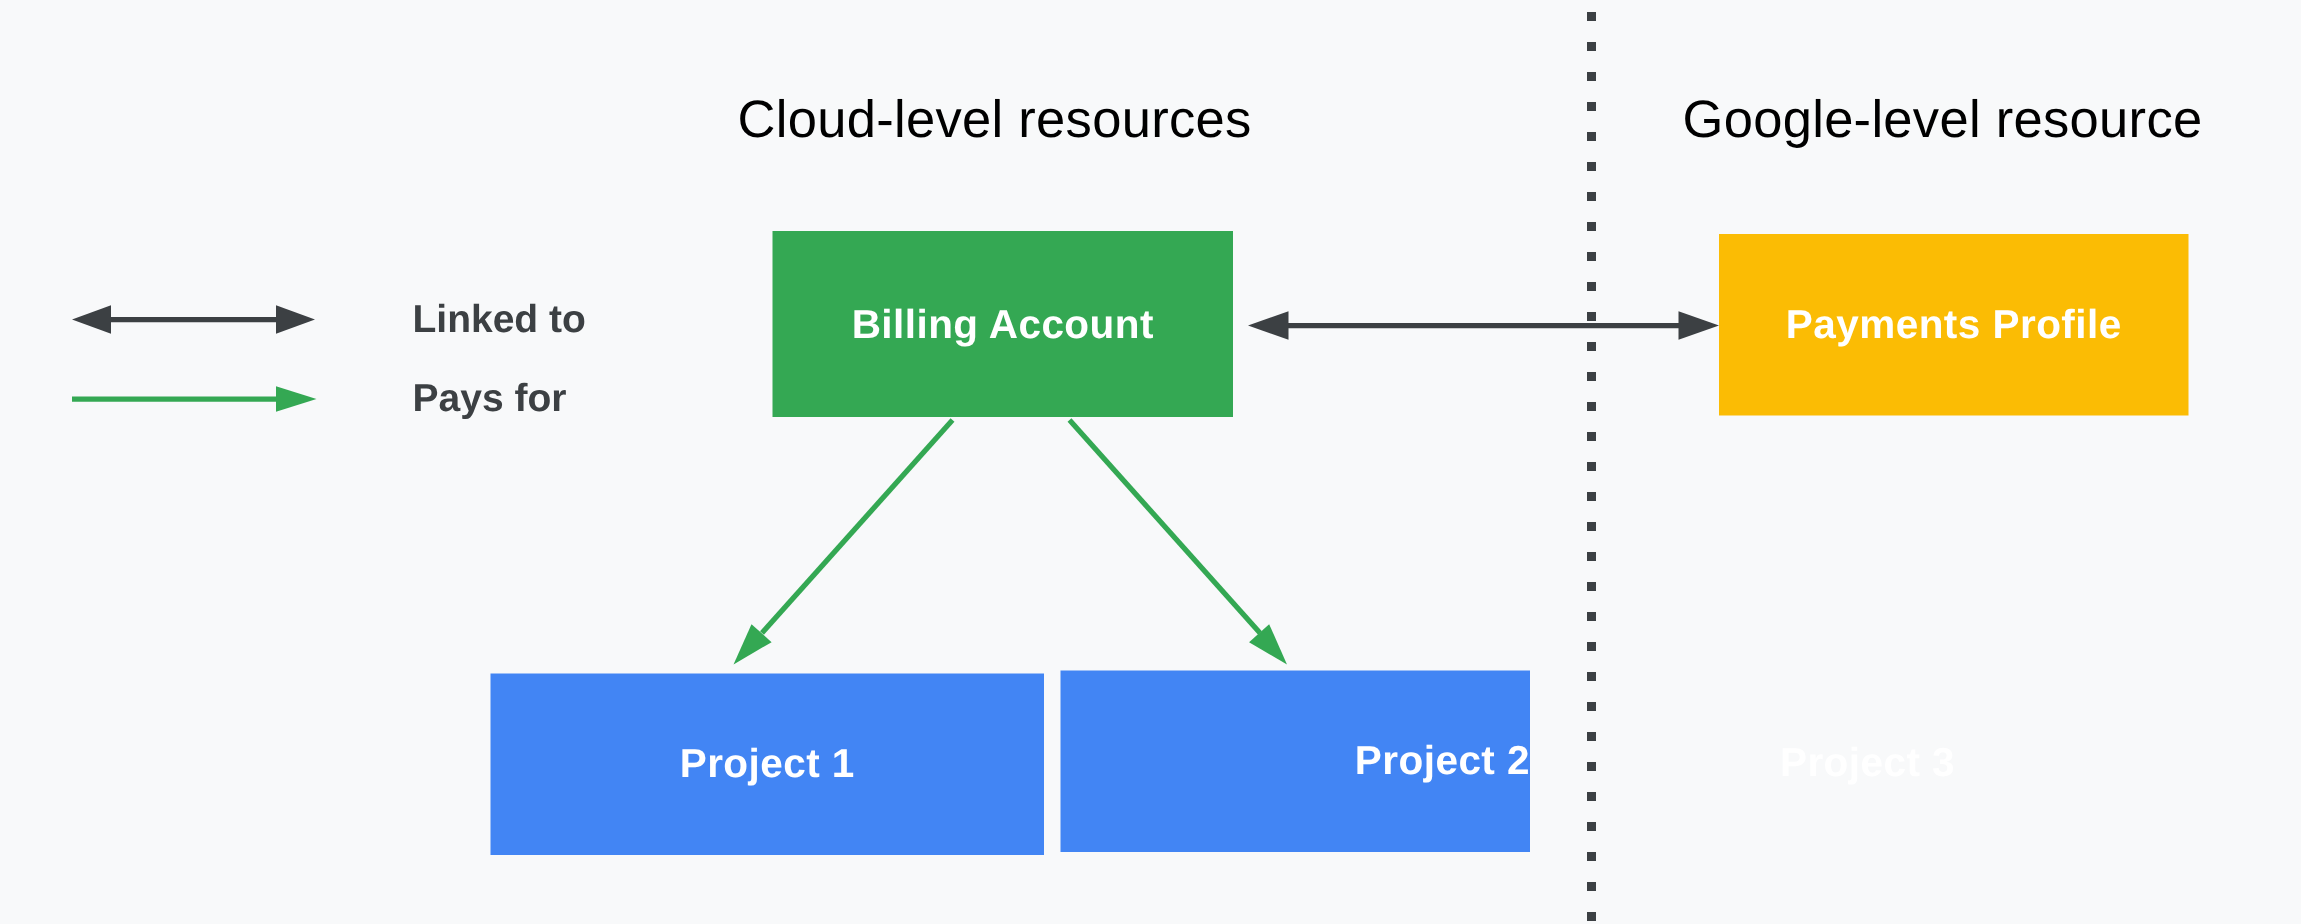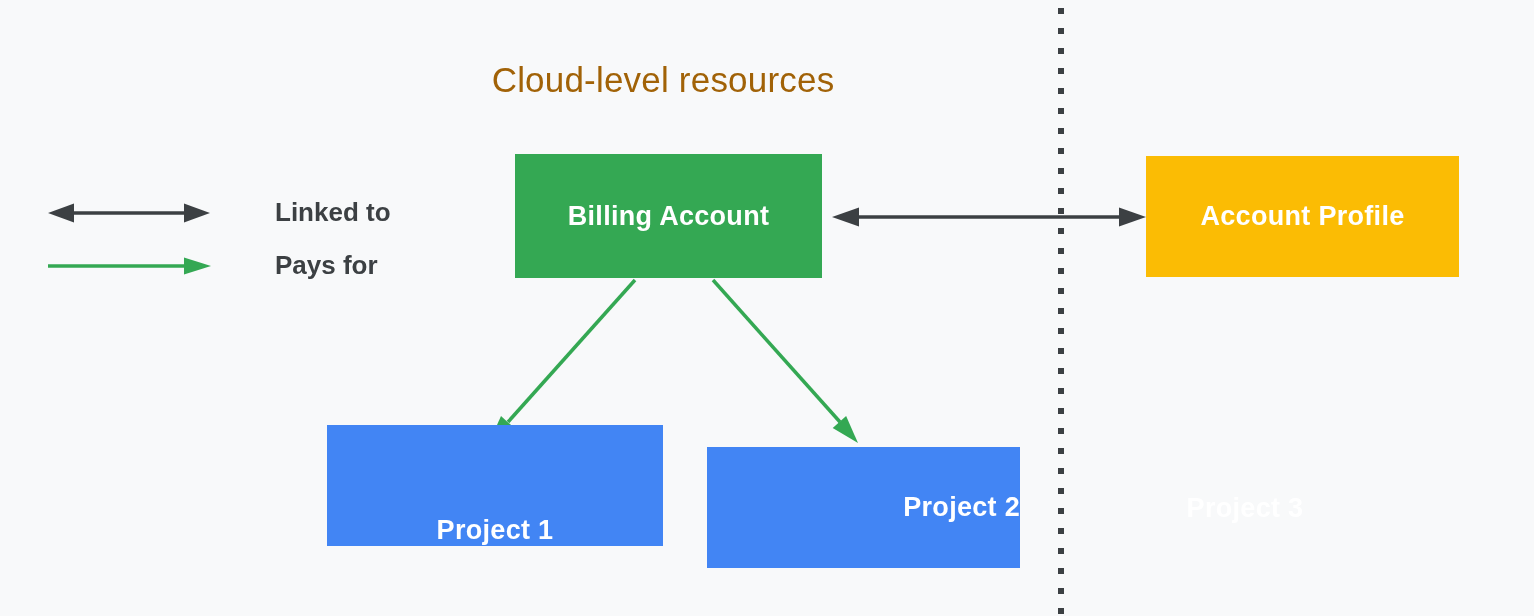--- a/index.html
+++ b/index.html
@@ -11,21 +11,21 @@
     height: 616px;
     background: #F8F9FA;
     overflow: hidden;
   }
 
   .heading {
     position: absolute;
     top: 60px;
     font-size: 35px;
     font-weight: 400;
-    color: #a16207;
+    color: #000000;
     text-align: center;
     white-space: nowrap;
     letter-spacing: 0.2px;
   }
   .heading-left  { left: 413px; width: 500px; }
   .heading-right { left: 1070px; width: 450px; }
 
   .arrow-layer {
     position: absolute;
     left: 0; top: 0;
@@ -39,21 +39,21 @@
     align-items: center;
     justify-content: center;
     color: #FFFFFF;
     font-size: 27px;
     font-weight: 700;
     letter-spacing: 0.3px;
     white-space: nowrap;
   }
   .node-billing  { left: 515px;  top: 154px; width: 307px; height: 124px; background: #34A853; }
   .node-payments { left: 1146px; top: 156px; width: 313px; height: 121px; background: #FBBC04; }
-  .node-project1 { left: 327px;  top: 425px; width: 336px; height: 121px; background: #4285F4; align-items: flex-end; }
+  .node-project1 { left: 327px;  top: 449px; width: 369px; height: 121px; background: #4285F4; }
   .node-project2 { left: 707px;  top: 447px; width: 313px; height: 121px; background: #4285F4; justify-content: flex-end; }
 
   .project3-label {
     position: absolute;
     left: 1120px;
     top: 493px;
     width: 250px;
     text-align: center;
     color: #FFFFFF;
     font-size: 27px;
@@ -74,20 +74,21 @@
   .legend-label-1 { top: 197px; }
   .legend-label-2 { top: 250px; }
 </style>
 </head>
 <body>
 
 <div class="canvas">
 
   <div class="heading heading-left">Cloud-level resources</div>
 
+  <div class="heading heading-right">Google-level resource</div>
 
   <svg class="arrow-layer" width="1534" height="616" viewBox="0 0 1534 616">
 
     <line x1="1061" y1="8" x2="1061" y2="616" stroke="#3C4043" stroke-width="6" stroke-dasharray="6 14"></line>
 
     <g>
       <line x1="62" y1="213" x2="196" y2="213" stroke="#3C4043" stroke-width="3.5"></line>
       <polygon points="48,213 74,203.5 74,222.5" fill="#3C4043"></polygon>
       <polygon points="210,213 184,203.5 184,222.5" fill="#3C4043"></polygon>
     </g>
@@ -116,21 +117,21 @@
 
   <div class="legend-label legend-label-1">Linked to</div>
 
   <div class="legend-label legend-label-2">Pays for</div>
 
   <div class="node node-billing">
     <span>Billing Account</span>
   </div>
 
   <div class="node node-payments">
-    <span>Account Profile</span>
+    <span>Payments Profile</span>
   </div>
 
   <div class="node node-project1">
     <span>Project 1</span>
   </div>
 
   <div class="node node-project2">
     <span>Project 2</span>
   </div>
 

